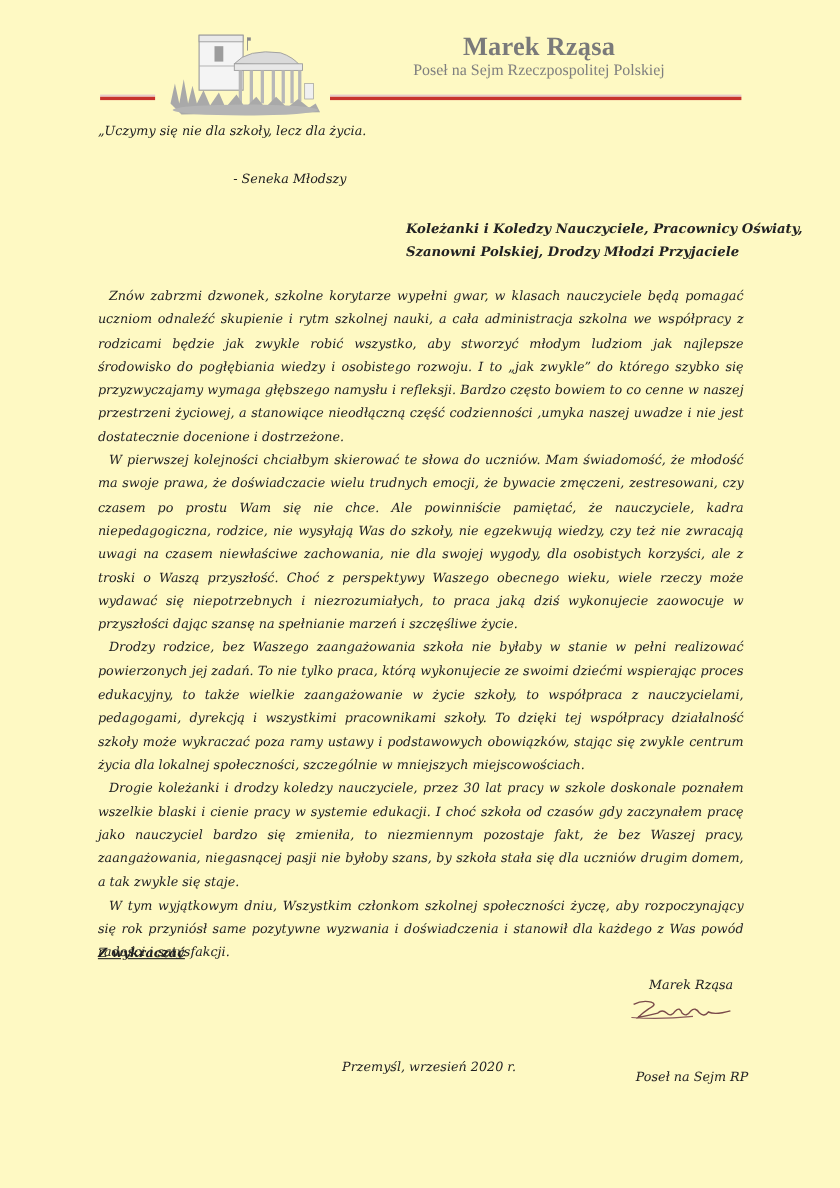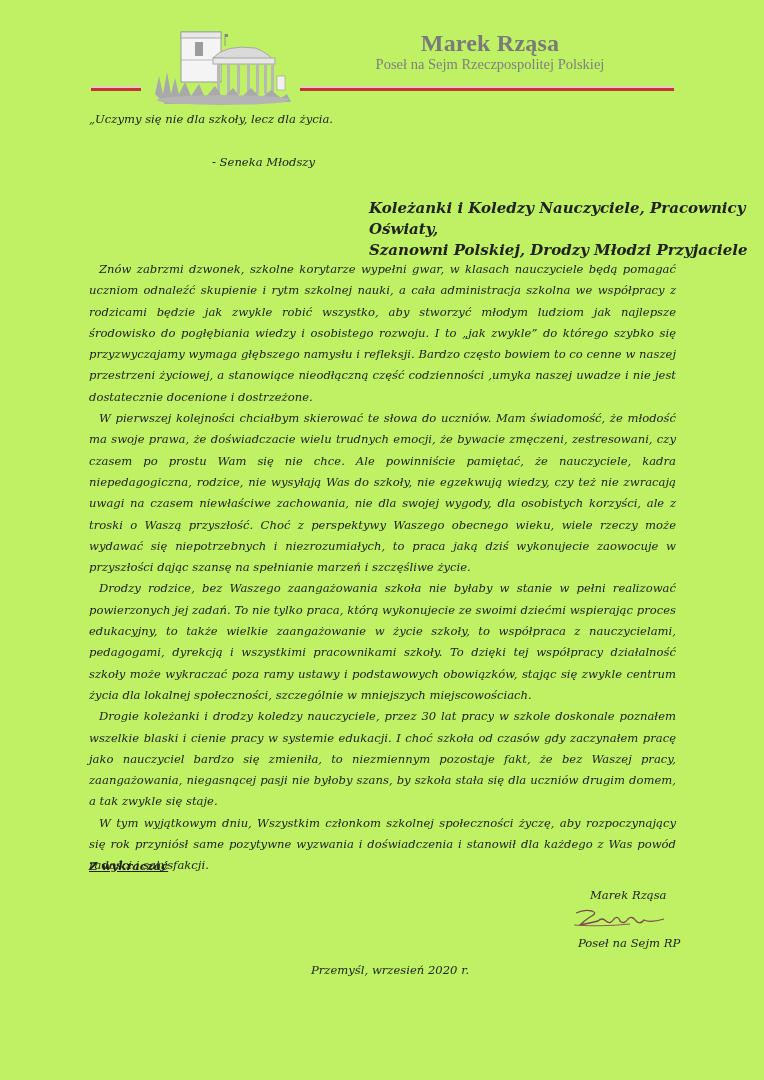--- a/index.html
+++ b/index.html
@@ -1,47 +1,47 @@
 <!DOCTYPE html>
 <html><head>
 <meta charset="utf-8">
 <style>
   html, body { margin: 0; padding: 0; background: #ffffff; }
   body { width: 764px; height: 1080px; position: relative; overflow: hidden;
          font-family: "DejaVu Serif", serif; color: #1e1e1e; }
-  .page { position: absolute; left: 0; top: 0; width: 764px; height: 1080px; background: #bef264; }
+  .page { position: absolute; left: 0; top: 0; width: 764px; height: 1080px; background: #fef9c3; }
 
   
   .letterhead { position: absolute; left: 0; top: 0; width: 764px; height: 110px; }
   .building { position: absolute; left: 95px; top: 24px; width: 220px; height: 82px; }
   .rule-left { position: absolute; left: 91px; top: 86px; width: 50px; height: 5px; }
   .rule-right { position: absolute; left: 300px; top: 86px; width: 374px; height: 5px; }
   .rule-left::before, .rule-right::before { content: ""; position: absolute; left: 0; top: 0; right: 0; height: 2px; background: #e6c9c9; }
   .rule-left::after, .rule-right::after { content: ""; position: absolute; left: 0; top: 2px; right: 0; height: 3px; background: #c8332d; }
   .lh-name { position: absolute; left: 290px; top: 30px; width: 400px; text-align: center;
              font-family: "Liberation Serif", serif; font-weight: bold; font-size: 24px; color: #7a7a7a; letter-spacing: 0.2px; }
   .lh-title { position: absolute; left: 290px; top: 56px; width: 400px; text-align: center;
               font-family: "Liberation Serif", serif; font-size: 14.5px; color: #7f7f7f; }
 
   
   .it { font-family: "DejaVu Serif", serif; font-style: italic; font-size: 11.6px; color: #222; }
 
   .motto { position: absolute; left: 89px; top: 112px; }
   .motto-author { position: absolute; left: 212px; top: 155px; text-align: right; }
 
-  .salutation { position: absolute; left: 369px; top: 198px; font-weight: bold; font-size: 15px; line-height: 21px; }
+  .salutation { position: absolute; left: 369px; top: 198px; font-weight: bold; font-size: 12px; line-height: 21px; }
 
   .body { position: absolute; left: 89px; top: 259px; width: 587px; line-height: 21.3px; text-align: justify; }
   .body p { margin: 0; text-indent: 10px; }
 
   .closing { position: absolute; left: 89px; top: 859px; font-weight: bold; text-decoration: underline; text-decoration-thickness: 0.6px; }
 
   .sig-name { position: absolute; left: 590px; top: 888px; }
   .signature { position: absolute; left: 570px; top: 905px; width: 100px; height: 26px; }
-  .sig-title { position: absolute; left: 578px; top: 936px; }
+  .sig-title { position: absolute; left: 578px; top: 972px; }
   .place-date { position: absolute; left: 311px; top: 963px; }
 </style>
 </head>
 <body>
 
 <div class="page">
 
   <div class="letterhead">
     <div class="rule-left"></div>
     <div class="rule-right"></div>

